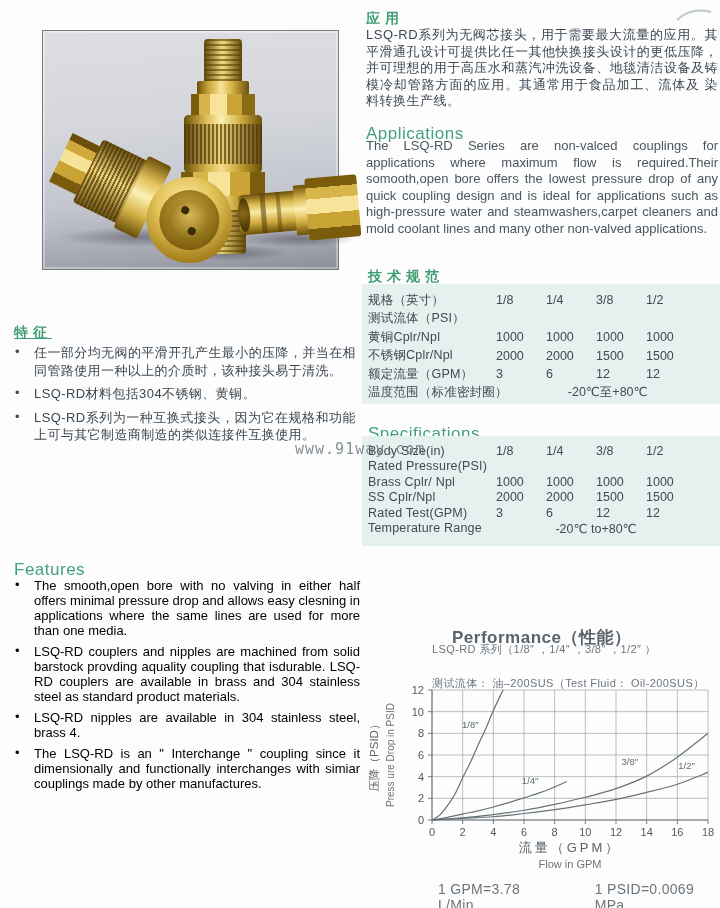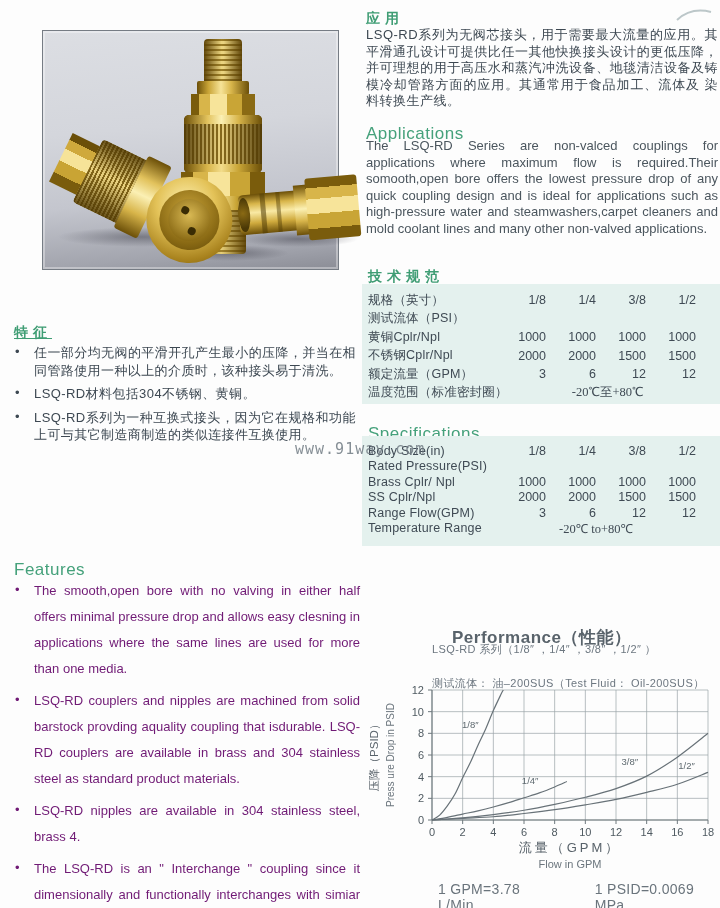--- a/index.html
+++ b/index.html
@@ -12,28 +12,28 @@
 
   
   .para{position:absolute;font-size:13px;text-align:justify;margin:0;}
   .cn{color:#3d4852;line-height:16.5px;letter-spacing:0.5px;}
   .en{color:#4b565e;line-height:16.5px;}
 
   .blist{position:absolute;list-style:none;margin:0;padding:0;}
   .blist li{position:relative;padding-left:24px;margin-bottom:6px;font-size:13px;text-align:justify;}
   .blist li::before{content:"•";position:absolute;left:5px;top:-1px;}
   .blist.cn li{line-height:17.5px;color:#3d4852;letter-spacing:0.4px;}
-  .blist.en li{line-height:26px;color:#701a75;}
+  .blist.en li{line-height:15px;color:#000000;}
 
   
   .spec-panel{position:absolute;background:#e4f1ee;}
   .trow{display:flex;align-items:center;font-size:12.5px;color:#3f4a54;}
   .tlabel{flex:0 0 128px;white-space:nowrap;letter-spacing:0.2px;}
-  .tcell{flex:0 0 50px;text-align:right;}
-  .tspan{flex:0 0 200px;text-align:center;font-family:Liberation Serif, serif;}
+  .tcell{flex:0 0 50px;text-align:left;}
+  .tspan{flex:0 0 200px;text-align:center;}
   #panel-cn .trow{height:18.5px;}
   #panel-en .trow{height:15.5px;}
 
   
   .watermark{position:absolute;left:295px;top:440px;z-index:6;
     font-family:"DejaVu Sans Mono","Liberation Mono",monospace;
     font-size:15px;color:rgba(112,122,130,0.85);letter-spacing:1px;}
 
   
   .perf-h{position:absolute;left:452px;top:612px;font-size:17px;color:#59636b;letter-spacing:0.5px;}
@@ -225,21 +225,21 @@
         <span class="tcell">1000</span>
       </div>
       <div class="trow">
         <span class="tlabel">SS  Cplr/Npl</span>
         <span class="tcell">2000</span>
         <span class="tcell">2000</span>
         <span class="tcell">1500</span>
         <span class="tcell">1500</span>
       </div>
       <div class="trow">
-        <span class="tlabel">Range Flow(GPM)</span>
+        <span class="tlabel">Rated Test(GPM)</span>
         <span class="tcell">3</span>
         <span class="tcell">6</span>
         <span class="tcell">12</span>
         <span class="tcell">12</span>
       </div>
       <div class="trow">
         <span class="tlabel">Temperature Range</span>
         <span class="tspan">-20℃ to+80℃</span>
       </div>
     </div>

